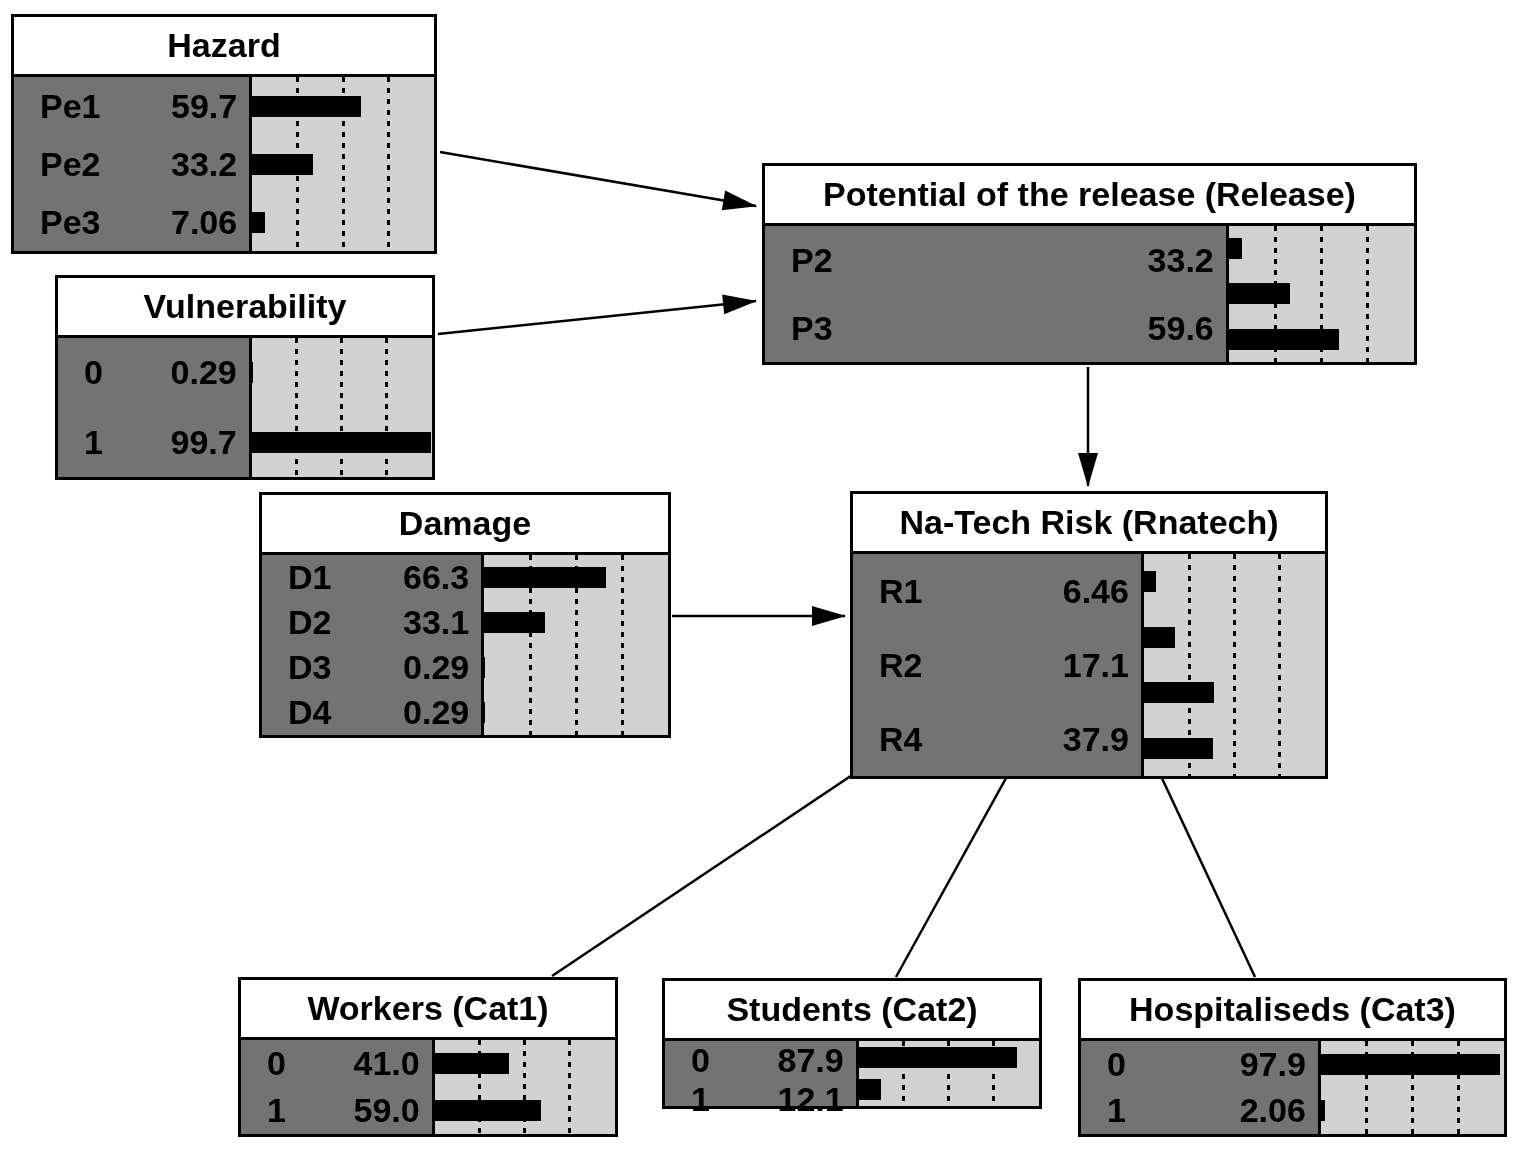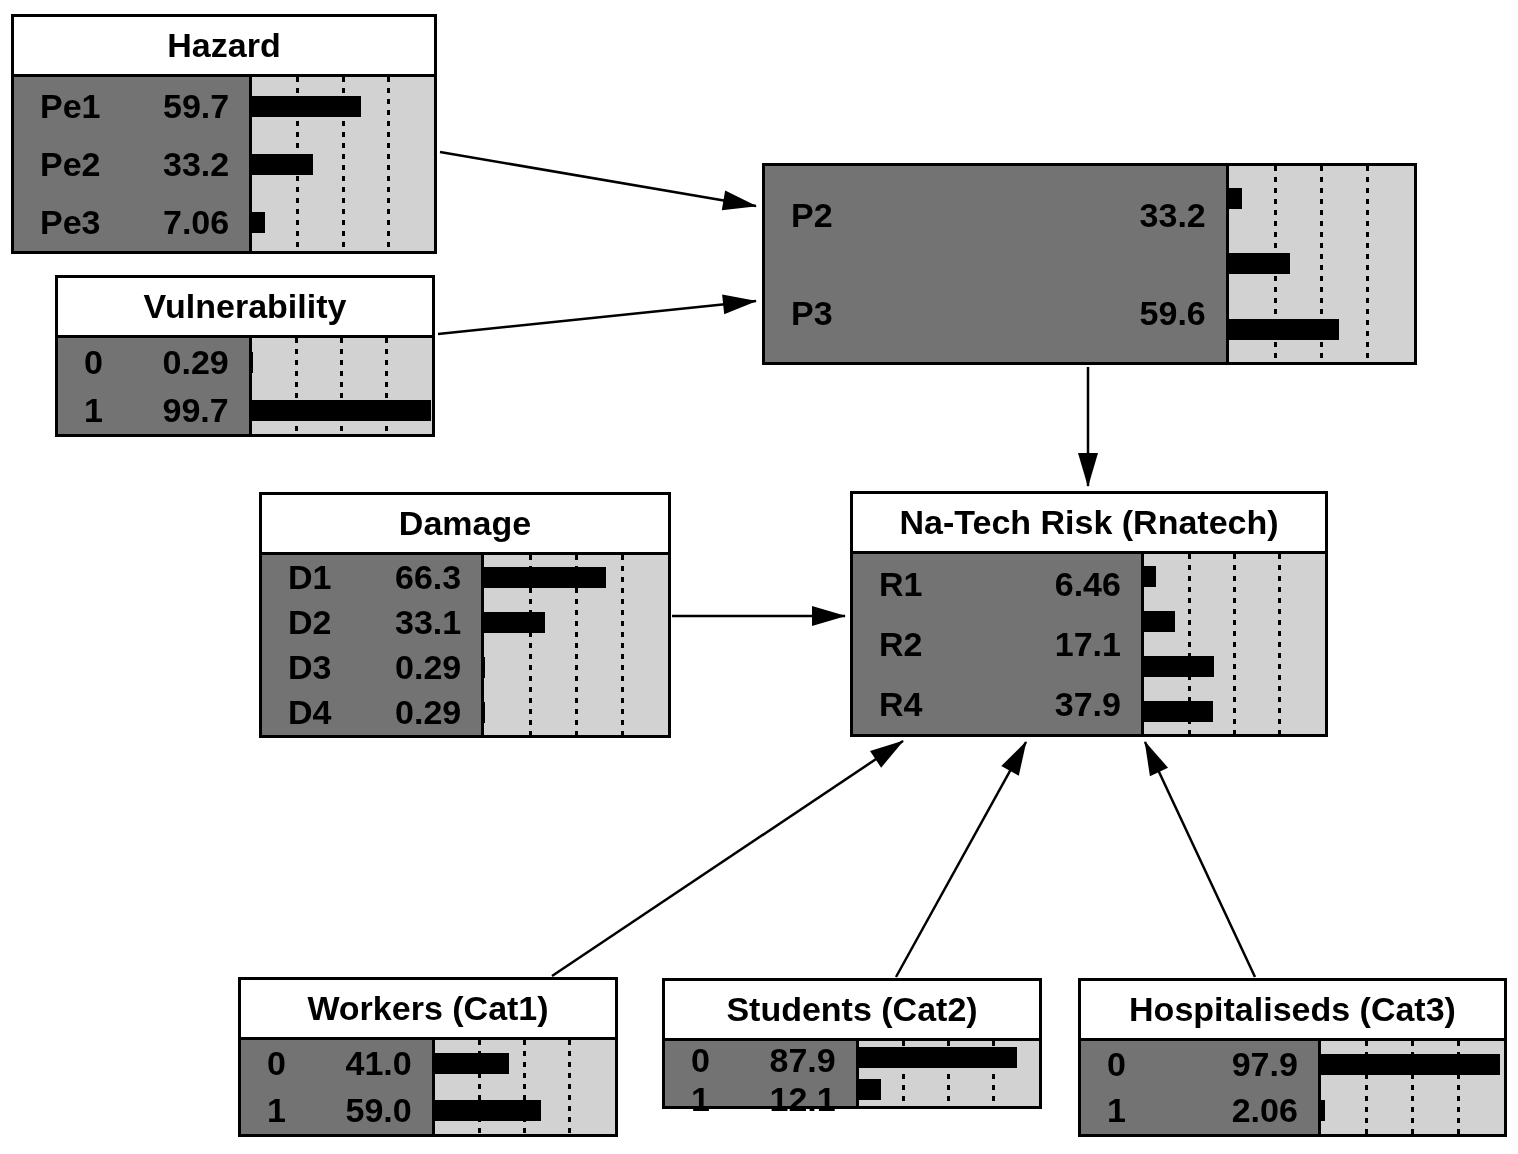--- a/index.html
+++ b/index.html
@@ -51,21 +51,21 @@
     flex-direction: column;
     background: #737373;
   }
   .state-row {
     flex: 1;
     display: flex;
     align-items: center;
     font-size: 34px;
   }
   .state-label { padding-left: 26px; }
-  .state-value { margin-left: auto; padding-right: 20px; }
+  .state-value { margin-left: auto; padding-right: 12px; }
   .bars {
     flex: 1;
     position: relative;
     background: var(--track, #d2d2d2);
     border-left: 3px solid #000000;
     display: flex;
     flex-direction: column;
   }
   .gridline {
     position: absolute;
@@ -133,21 +133,21 @@
           <div class="bar-row">
             <div class="bar" style="--fill: #000000; width: 33.2%;"></div>
           </div>
           <div class="bar-row">
             <div class="bar" style="--fill: #000000; width: 7.06%;"></div>
           </div>
         </div>
     </div>
   </div>
 
-  <div class="node" style="left:55px; top:275px; width:380px; height:162px; --div:51%;">
+  <div class="node" style="left:55px; top:275px; width:380px; height:205px; --div:51%;">
     <div class="node-title">Vulnerability</div>
     <div class="node-body">
       <div class="rows">
           <div class="state-row">
             <span class="state-label">0</span>
             <span class="state-value">0.29</span>
           </div>
           <div class="state-row">
             <span class="state-label">1</span>
             <span class="state-value">99.7</span>
@@ -161,20 +161,21 @@
             <div class="bar" style="--fill: #000000; width: 0.29%;"></div>
           </div>
           <div class="bar-row">
             <div class="bar" style="--fill: #000000; width: 99.7%;"></div>
           </div>
         </div>
     </div>
   </div>
 
   <div class="node" style="left:762px; top:163px; width:655px; height:202px; --div:71%;">
+    <div class="node-title">Potential of the release (Release)</div>
     <div class="node-body">
       <div class="rows">
           <div class="state-row">
             <span class="state-label">P2</span>
             <span class="state-value">33.2</span>
           </div>
           <div class="state-row">
             <span class="state-label">P3</span>
             <span class="state-value">59.6</span>
           </div>
@@ -230,21 +231,21 @@
           <div class="bar-row">
             <div class="bar" style="--fill: #000000; width: 0.29%;"></div>
           </div>
           <div class="bar-row">
             <div class="bar" style="--fill: #000000; width: 0.29%;"></div>
           </div>
         </div>
     </div>
   </div>
 
-  <div class="node" style="left:850px; top:491px; width:478px; height:246px; --div:61%;">
+  <div class="node" style="left:850px; top:491px; width:478px; height:288px; --div:61%;">
     <div class="node-title">Na-Tech Risk (Rnatech)</div>
     <div class="node-body">
       <div class="rows">
           <div class="state-row">
             <span class="state-label">R1</span>
             <span class="state-value">6.46</span>
           </div>
           <div class="state-row">
             <span class="state-label">R2</span>
             <span class="state-value">17.1</span>

